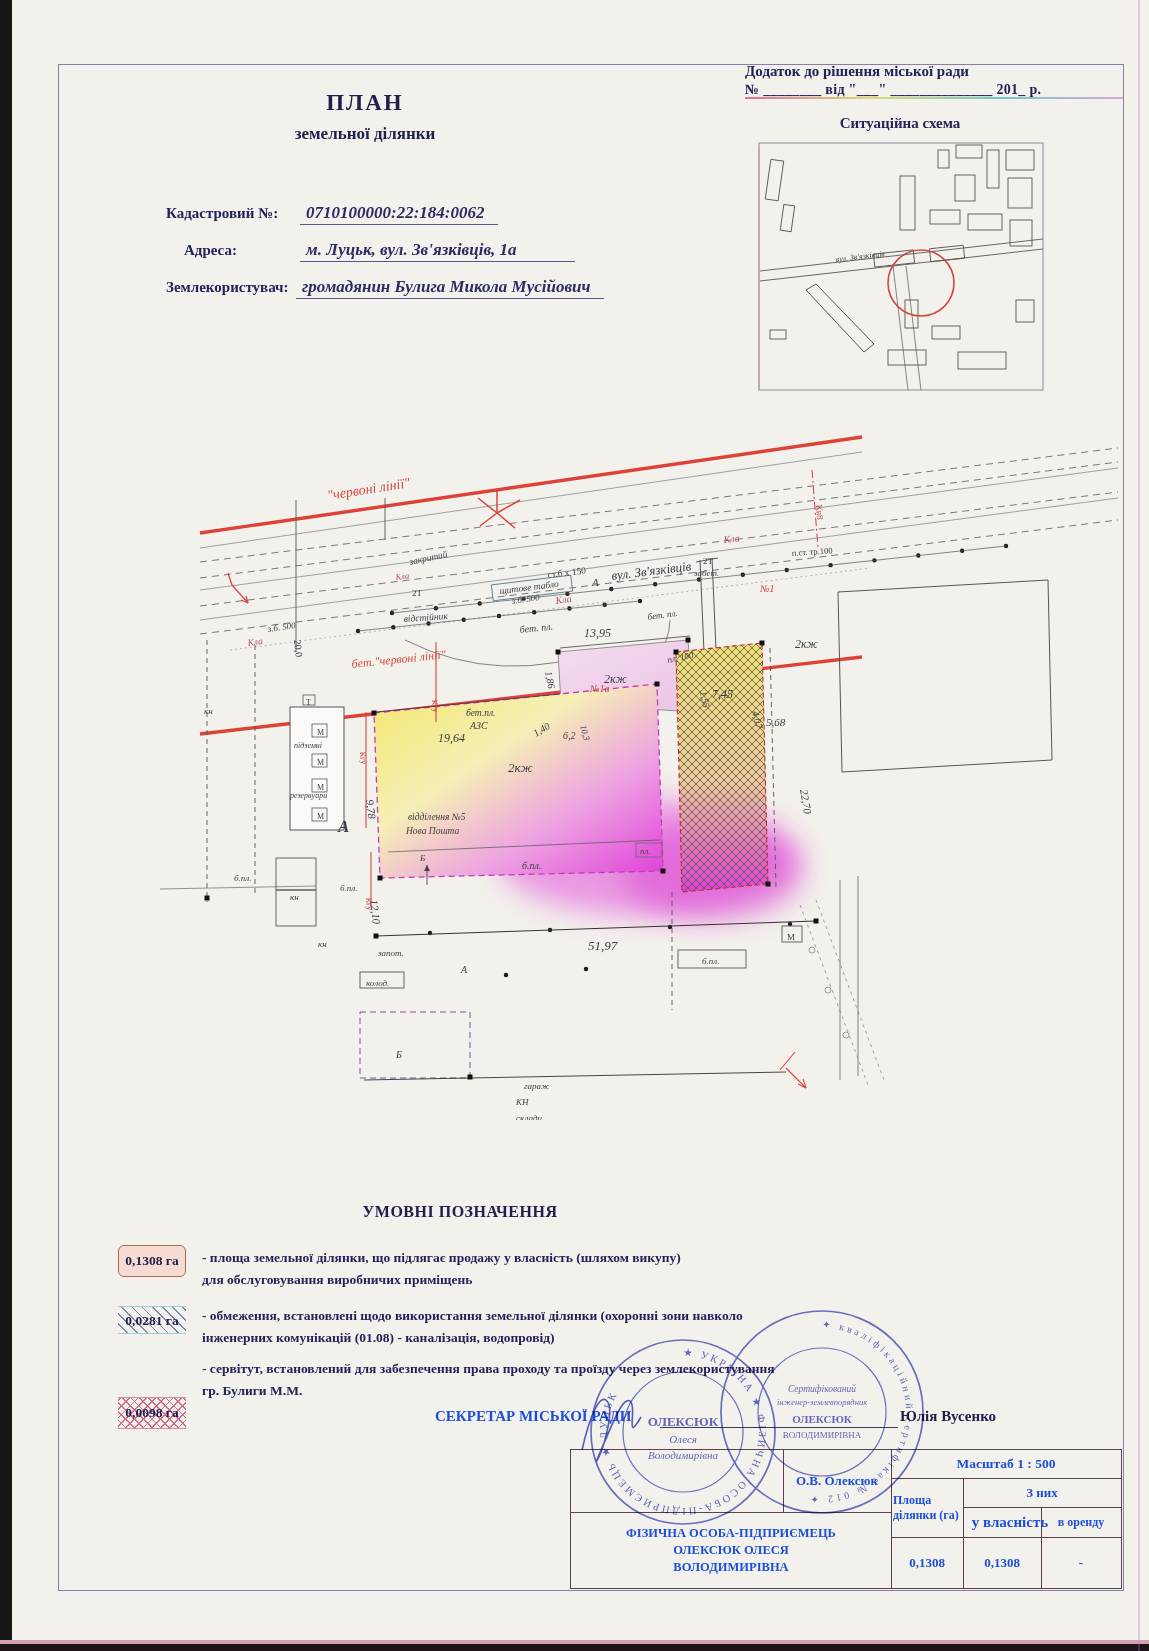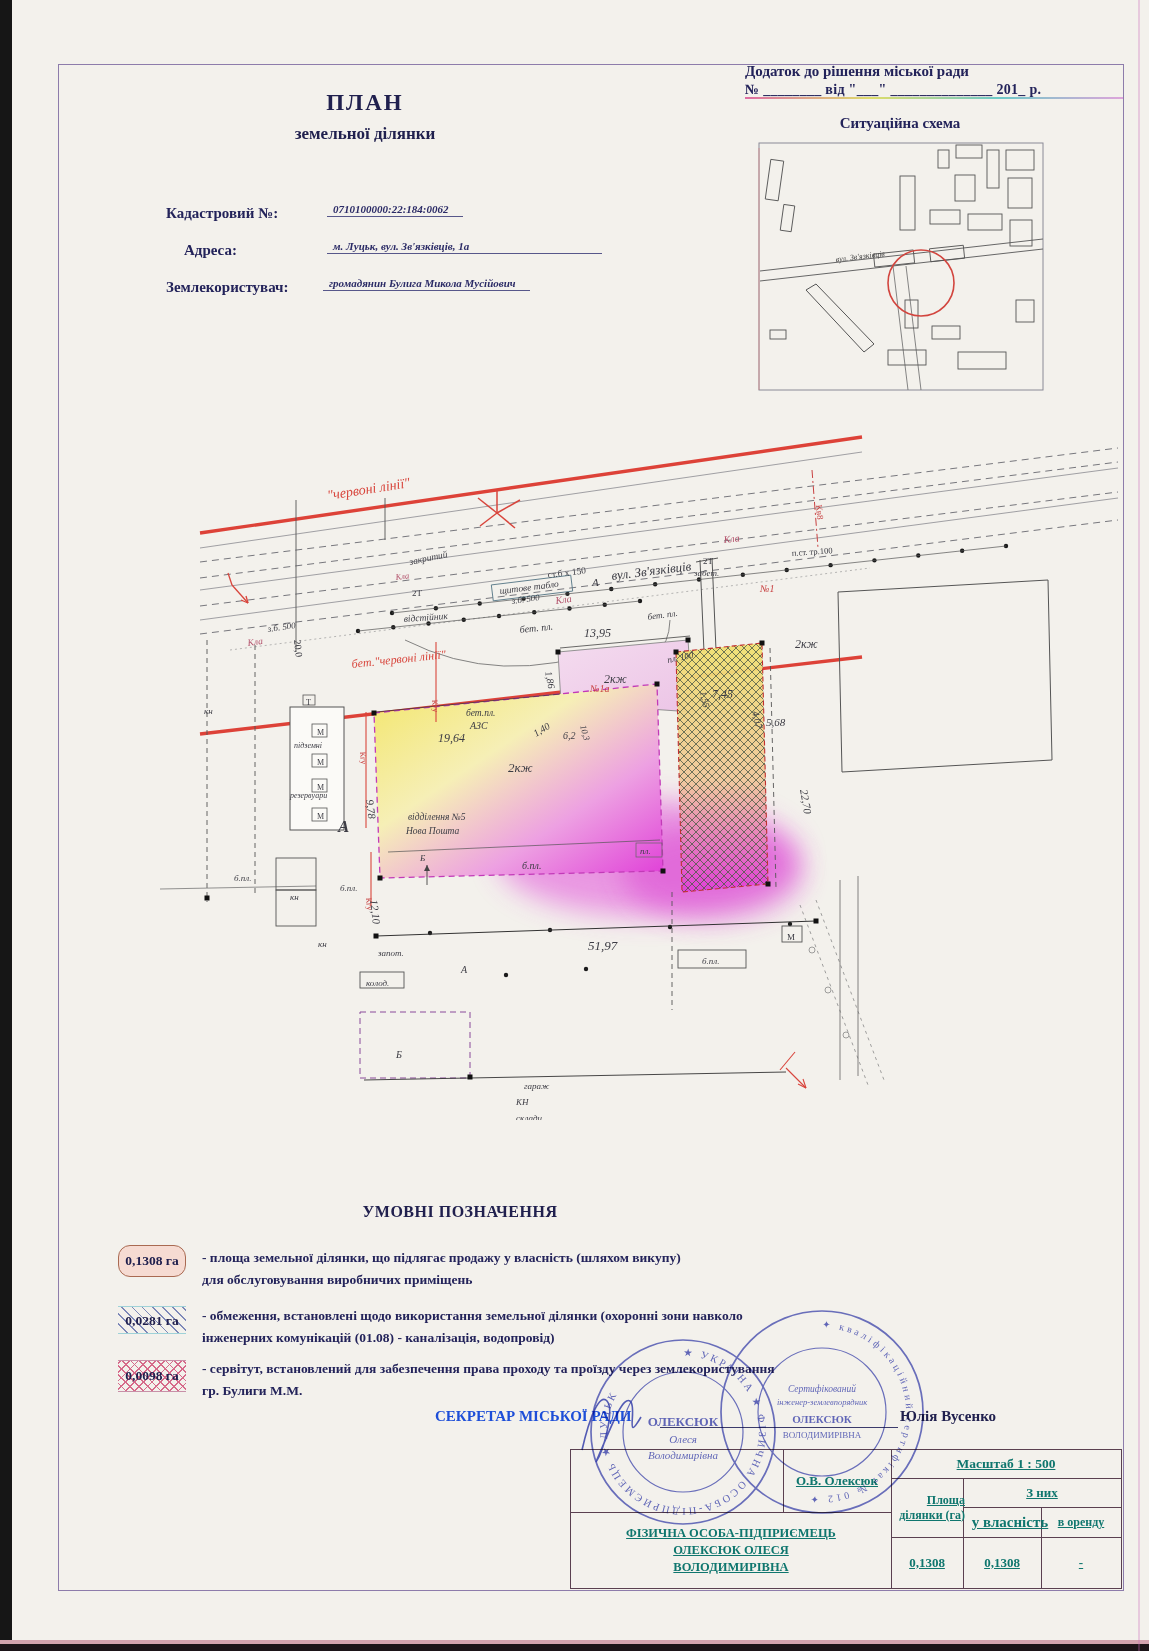--- a/index.html
+++ b/index.html
@@ -12,38 +12,38 @@
   .scan-line{left:1138px;top:0;width:2px;height:1651px;background:rgba(205,110,185,.3);}
   .frame{left:58px;top:64px;width:1064px;height:1525px;border:1.5px solid #8d7cab;}
   .hdr1{left:745px;top:63px;width:390px;font-weight:bold;font-size:15px;color:#23235a;}
   .hdr2{left:745px;top:82px;width:390px;font-weight:bold;font-size:14px;color:#23235a;letter-spacing:.3px;}
   .hdr-rule{left:745px;top:97px;width:378px;height:2px;
             background:linear-gradient(90deg,#c06,#cc0,#0aa,#c6c);opacity:.55;}
   .sit-title{left:760px;top:115px;width:280px;text-align:center;font-weight:bold;font-size:15px;color:#23235a;}
   .doc-title1{left:240px;top:90px;width:250px;text-align:center;font-weight:bold;font-size:23px;letter-spacing:2px;color:#20204e;}
   .doc-title2{left:240px;top:124px;width:250px;text-align:center;font-weight:bold;font-size:17px;color:#20204e;}
   .fld-label{font-weight:bold;font-size:15px;color:#23235a;text-align:center;}
-  .fld-value{font-weight:bold;font-style:italic;font-size:11px;color:#2b2b66;
-             border-bottom:1.5px solid #57578a;padding:0 14px 1px 6px;margin-left:27px;}
+  .fld-value{font-weight:bold;font-style:italic;font-size:17px;color:#2b2b66;
+             border-bottom:1.5px solid #57578a;padding:0 14px 1px 6px;}
   .legend-title{left:280px;top:1203px;width:360px;text-align:center;font-weight:bold;font-size:16px;color:#20204e;letter-spacing:.5px;}
   .lg-swatch{width:68px;height:32px;box-sizing:border-box;text-align:center;
              font-weight:bold;font-size:13.5px;color:#20204e;line-height:30px;}
-  .sw1{background:#f6dbd2;border:1.6px solid #a96a52;border-radius:12px;}
+  .sw1{background:#f6dbd2;border:1.6px solid #a96a52;border-radius:6px;}
   .sw2{background:repeating-linear-gradient(45deg,rgba(0,0,0,0) 0 6px,#7d88b8 6px 7.2px);
        border-top:1px solid #9fd2d8;border-bottom:1px solid #9fd2d8;height:28px;line-height:27px;}
   .sw3{background:repeating-linear-gradient(45deg,rgba(0,0,0,0) 0 5px,#d66a8a 5px 6.2px),
                   repeating-linear-gradient(-45deg,rgba(0,0,0,0) 0 5px,#d66a8a 5px 6.2px);
-       border-top:1px solid #c890a8;border-bottom:1px solid #c890a8;}
+       border-top:1px solid #c890a8;border-bottom:1px solid #c890a8;margin-top:37px;}
   .lg-desc{font-weight:bold;font-size:13.5px;color:#23235a;line-height:21px;}
   .sec-label{left:435px;top:1408px;font-weight:bold;font-size:15px;color:#1d4ed8;}
   .sec-name{left:900px;top:1408px;font-weight:bold;font-size:15px;color:#20204e;}
   .sec-rule{left:660px;top:1427px;width:238px;height:1.4px;background:#3b3b6b;}
   .tbl-line{background:#5a4050;}
   .tbl-cell{position:absolute;display:flex;align-items:center;justify-content:center;
-            text-align:right;font-weight:bold;color:#0f766e;text-decoration:underline;}
+            text-align:left;font-weight:bold;color:#1d4ed8;}
   svg text{font-family:"Liberation Serif","DejaVu Serif",serif;}
 </style>
 </head>
 <body>
 
 <div class="abs edge-left"></div>
 <div class="abs edge-bottom-pink"></div>
 <div class="abs edge-bottom"></div>
 <div class="abs scan-line"></div>
 

